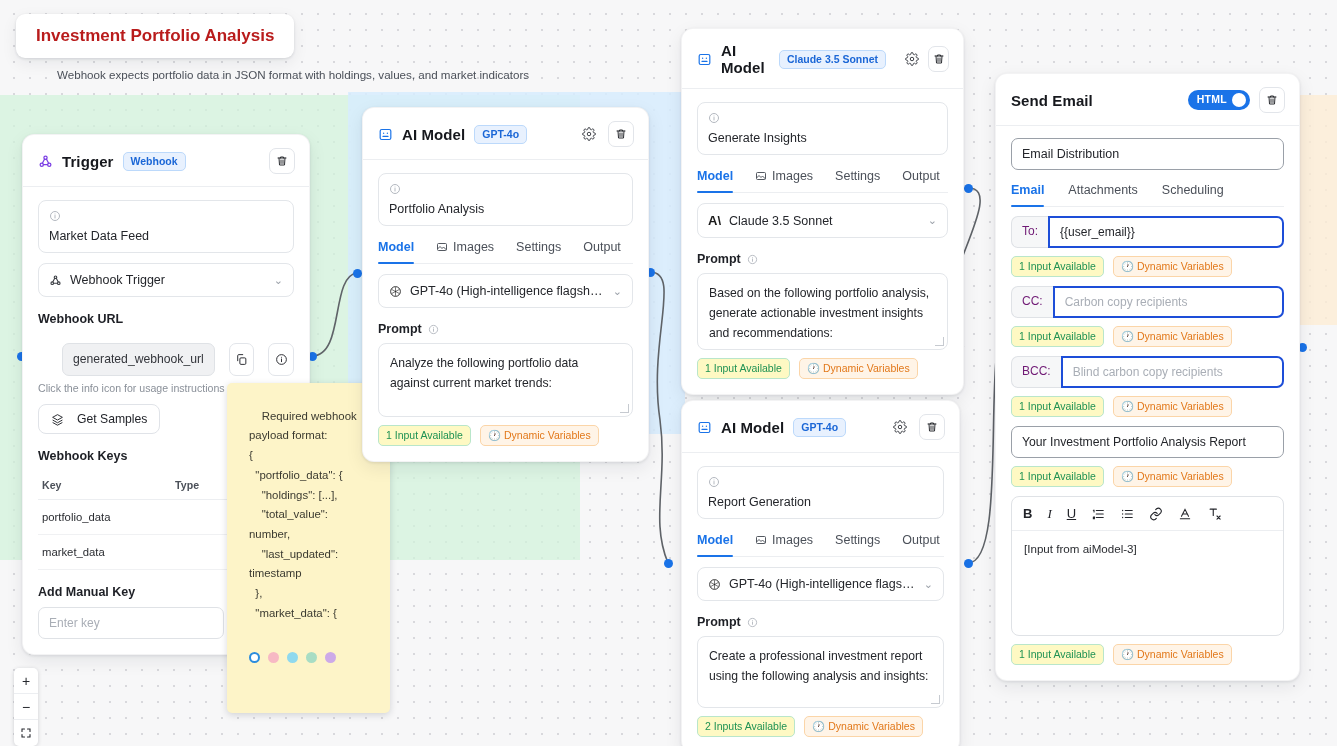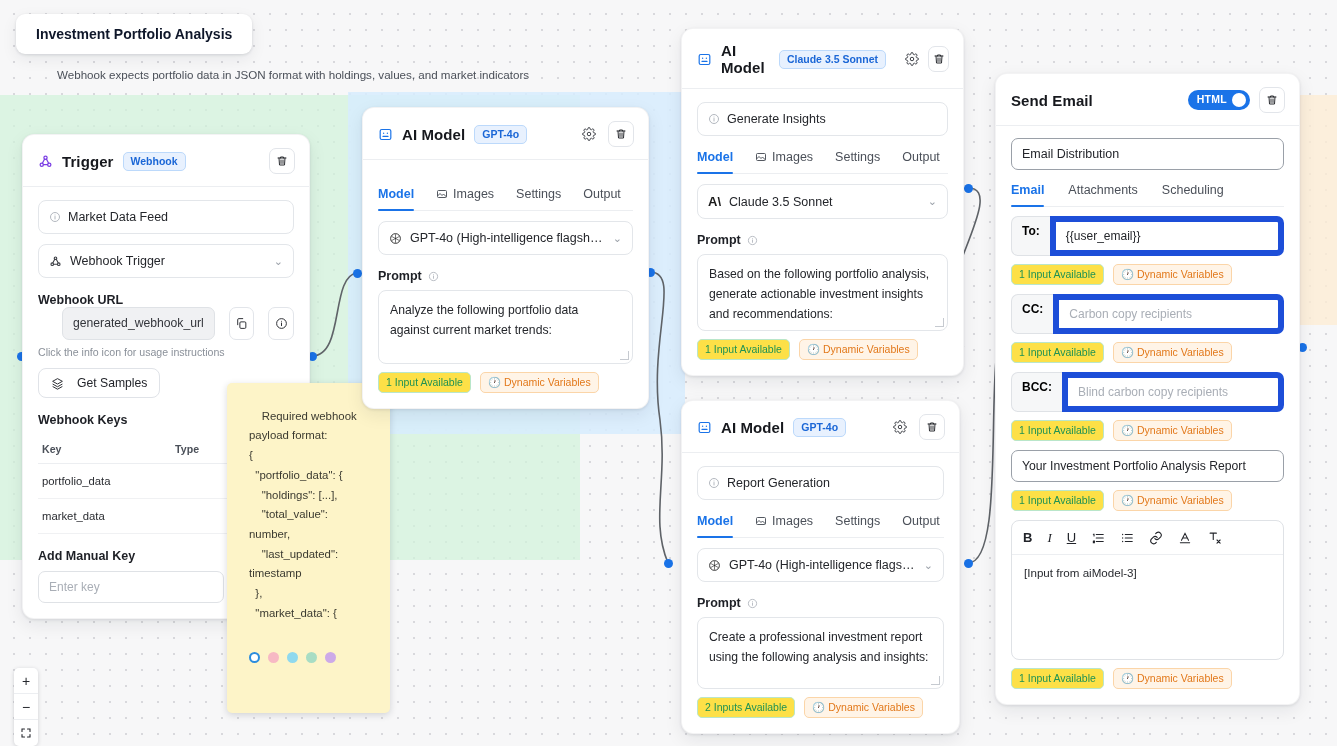--- a/index.html
+++ b/index.html
@@ -52,21 +52,21 @@
     width: 26px; height: 26px; border: 1px solid #e2e5ea; border-radius: 7px;
     background: #fff; display: flex; align-items: center; justify-content: center;
     cursor: pointer;
   }
   .icon-plain { width:20px; height:20px; display:flex; align-items:center; justify-content:center; cursor:pointer; }
   .node-body { padding: 13px 15px 15px 15px; }
 
   .name-field {
     width: 100%; border: 1px solid #e3e6ea; border-radius: 8px;
     padding: 9px 10px; font-size: 12.5px; color: #24262b;
-    display: flex; align-items: center; gap: 7px; background:#fff;
+    display: flex; align-items: flex-start; gap: 7px; background:#fff;flex-direction:column;
   }
   .select-field {
     width: 100%; border: 1px solid #e3e6ea; border-radius: 8px;
     padding: 9px 10px; font-size: 12.5px; color: #24262b;
     display: flex; align-items: center; gap: 8px; background:#fff;
     margin-top: 10px;
   }
   .select-field .caret { margin-left:auto; color:#9aa0a8; font-size:11px; }
   .sel-text { overflow:hidden; white-space:nowrap; text-overflow:ellipsis; }
 
@@ -86,27 +86,27 @@
     white-space: pre-wrap;
   }
   .textarea::after{
     content:""; position:absolute; right:3px; bottom:3px; width:8px; height:8px;
     border-right:1.5px solid #c6cad0; border-bottom:1.5px solid #c6cad0;
   }
   .hl { background:#cfe4fb; border-radius:2px; }
 
   .pill-row { display:flex; gap: 9px; margin-top: 8px; }
   .pill { font-size:10.5px; padding: 3px 7px; border-radius:5px; white-space:nowrap; }
-  .pill-green { color:#1f9254; background:#fde047; border:1px solid #b9e6ca; }
+  .pill-green { color:#1f9254; background:#fef9c3; border:1px solid #b9e6ca; }
   .pill-orange { color:#e2781a; background:#fff4e7; border:1px solid #fbd5a8; }
   .pill-orange .clk { margin-right:3px; }
 
   
   .sub-label { font-size:12.5px; font-weight:bold; color:#1e2026; margin-top:15px; }
-  .url-row { display:flex; gap:14px; margin-top:0;padding-left:24px; }
+  .url-row { display:flex; gap:14px; margin-top:17px;padding-left:24px; }
   .url-input { flex:1; background:#f0f1f3; border:1px solid #dfe2e6; border-radius:7px;
                padding:8px 10px; font-size:12.2px; color:#33353b; }
   .sq-btn { width:30px; height:33px; border:1px solid #e2e5ea; border-radius:7px; background:#fff;
             display:flex; align-items:center; justify-content:center; cursor:pointer; }
   .hint { font-size:10.6px; color:#8a9099; margin-top:6px; }
   .outline-btn {
     margin-top:10px; display:inline-flex; align-items:center; gap:13px;
     border:1px solid #e0e3e8; border-radius:8px; padding:7px 12px;
     font-size:12.2px; color:#22242a; background:#fff; cursor:pointer;
   }
@@ -145,41 +145,41 @@
   }
   .toggle .lbl { font-size:10.5px; font-weight:bold; color:#fff; letter-spacing:.3px; }
   .toggle .knob { width:14px; height:14px; border-radius:50%; background:#fff; }
   .title-input {
     width:100%; border:1px solid #9aa0a8; border-radius:7px; padding:8px 10px;
     font-size:12.5px; color:#24262b;
   }
   .addr-row { display:flex; margin-top:9px; }
   .addr-lbl {
     border:1px solid #dfe2e6; border-right:none; border-radius:7px 0 0 7px;
-    background:#f6f7f8; padding:7px 10px; font-size:12px; color:#000000; font-weight:bold;
+    background:#f6f7f8; padding:7px 10px; font-size:12px; color:#701a75; font-weight:normal;
   }
   .addr-in {
-    flex:1; border:6px solid #1d4ed8; border-radius:0 7px 7px 0; padding:7px 10px;
+    flex:1; border:2px solid #1d4ed8; border-radius:0 7px 7px 0; padding:7px 10px;
     font-size:12px; color:#24262b; overflow:hidden; white-space:nowrap;
   }
   .addr-in.ph { color:#a9aeb6; }
   .subject-in {
     width:100%; border:1px solid #9aa0a8; border-radius:7px; padding:8px 10px;
     font-size:12.2px; color:#24262b; margin-top:9px;
   }
   .editor { margin-top:9px; border:1px solid #dfe2e6; border-radius:8px; overflow:hidden; }
   .editor-tools { display:flex; align-items:center; gap:15px; padding:9px 11px; border-bottom:1px solid #eceef1; }
   .tool { font-size:13px; color:#22242a; cursor:pointer; line-height:1; display:flex; align-items:center;}
   .editor-area { height:104px; padding:11px 12px; font-size:11.6px; color:#2a2c31; }
 
   
   .proj-title {
     position:absolute; background:#fff; border-radius:9px;
     box-shadow:0 1px 3px rgba(16,24,40,.12), 0 5px 16px rgba(16,24,40,.07);
-    padding:12px 20px; font-size:14px; font-weight:bold; color:#0f172a;
+    padding:12px 20px; font-size:17px; font-weight:bold; color:#b91c1c;
   }
   .proj-desc { position:absolute; font-size:11.6px; color:#4b5059; }
 
   
   .zoomctl {
     position:absolute; left:14px; top:668px; width:24px;
     background:#fff; border-radius:5px; box-shadow:0 1px 4px rgba(16,24,40,.18);
     display:flex; flex-direction:column; overflow:hidden;
   }
   .zoomctl div {
@@ -359,20 +359,29 @@
           <path d="M19.4 15a1.6 1.6 0 0 0 .3 1.8l.1.1a2 2 0 1 1-2.8 2.8l-.1-.1a1.6 1.6 0 0 0-1.8-.3 1.6 1.6 0 0 0-1 1.5V21a2 2 0 1 1-4 0v-.1A1.6 1.6 0 0 0 9 19.4a1.6 1.6 0 0 0-1.8.3l-.1.1a2 2 0 1 1-2.8-2.8l.1-.1a1.6 1.6 0 0 0 .3-1.8 1.6 1.6 0 0 0-1.5-1H3a2 2 0 1 1 0-4h.1A1.6 1.6 0 0 0 4.6 9a1.6 1.6 0 0 0-.3-1.8l-.1-.1a2 2 0 1 1 2.8-2.8l.1.1a1.6 1.6 0 0 0 1.8.3H9a1.6 1.6 0 0 0 1-1.5V3a2 2 0 1 1 4 0v.1a1.6 1.6 0 0 0 1 1.5 1.6 1.6 0 0 0 1.8-.3l.1-.1a2 2 0 1 1 2.8 2.8l-.1.1a1.6 1.6 0 0 0-.3 1.8V9a1.6 1.6 0 0 0 1.5 1H21a2 2 0 1 1 0 4h-.1a1.6 1.6 0 0 0-1.5 1z"></path>
         </svg>
       </span>
       <span class="icon-btn">
         <svg width="12" height="12" viewBox="0 0 24 24" fill="none" stroke="#2a2c31" stroke-width="2" stroke-linecap="round">
           <path d="M4 6h16M9 6V4h6v2M6 6l1 14h10l1-14M10 10v7M14 10v7"></path>
         </svg>
       </span>
     </div>
     <div class="node-body">
+      <div class="name-field">
+        <span class="icon-sm">
+          <svg width="12" height="12" viewBox="0 0 24 24" fill="none" stroke="#b3b8bf" stroke-width="2">
+            <circle cx="12" cy="12" r="9"></circle>
+              <path d="M12 11v5M12 8h.01" stroke-linecap="round"></path>
+          </svg>
+        </span>
+        <span>Portfolio Analysis</span>
+      </div>
 
       <div class="tabs">
         <div class="tab active">Model</div>
         <div class="tab">
           <span class="icon-sm">
             <svg width="12" height="12" viewBox="0 0 24 24" fill="none" stroke="#4b5059" stroke-width="1.9">
               <rect x="3" y="5" width="18" height="14" rx="2"></rect>
                 <path d="M3 16l5-5 4 4 3-3 6 6"></path>
             </svg>
           </span>

